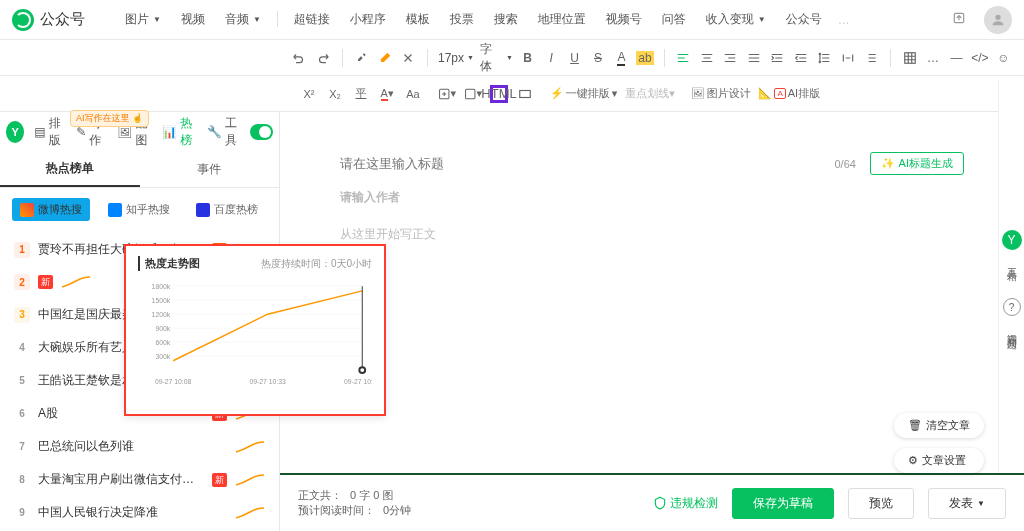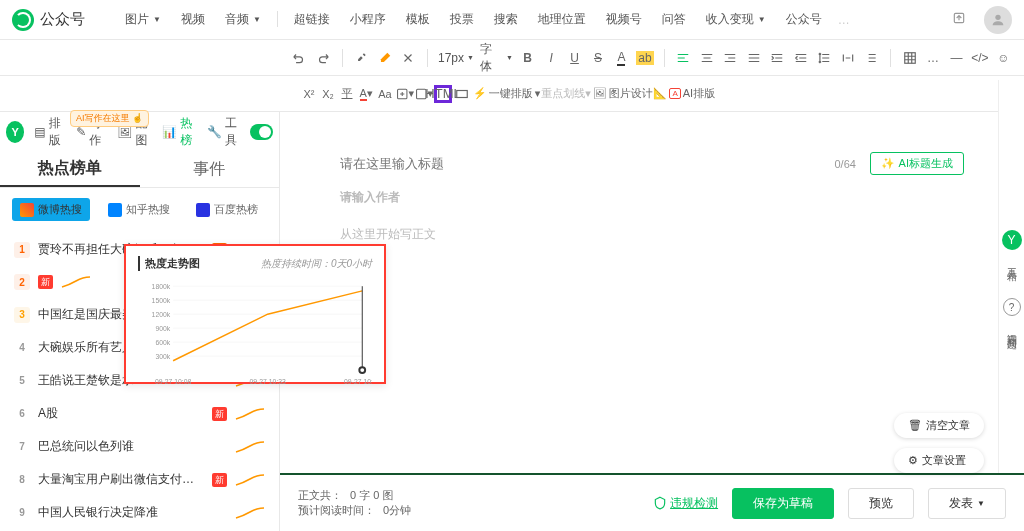--- a/index.html
+++ b/index.html
@@ -32,21 +32,21 @@
     .sidebar { width: 280px; border-right: 1px solid #e8e8e8; display: flex; flex-direction: column; position: relative; }
     .sidebar-top { display: flex; align-items: center; height: 40px; padding: 0 6px; gap: 4px; position: relative; }
     .side-green-btn { width: 22px; height: 22px; border-radius: 50%; background: #07c160; color: #fff; display: flex; align-items: center; justify-content: center; font-weight: bold; font-size: 11px; }
     .side-top-item { display: flex; align-items: center; gap: 3px; padding: 0 6px; font-size: 12px; color: #555; cursor: pointer; }
     .side-top-item.active { color: #07c160; font-weight: 500; }
     .ai-bubble { position: absolute; top: -2px; left: 70px; background: #fff3e0; border: 1px solid #ffcc80; border-radius: 4px; padding: 1px 5px; font-size: 9px; color: #f57c00; white-space: nowrap; }
     .toggle-sw { width: 28px; height: 16px; border-radius: 8px; background: #07c160; position: relative; cursor: pointer; }
     .toggle-sw::after { content: ''; position: absolute; right: 2px; top: 2px; width: 12px; height: 12px; border-radius: 50%; background: #fff; }
     
     .list-tabs { display: flex; border-bottom: 1px solid #e8e8e8; height: 36px; }
-    .list-tab { flex: 1; display: flex; align-items: center; justify-content: center; font-size: 16px; cursor: pointer; color: #666; }
+    .list-tab { flex: 1; display: flex; align-items: center; justify-content: center; font-size: 12px; cursor: pointer; color: #666; }
     .list-tab.active { color: #333; font-weight: 600; border-bottom: 2px solid #333; }
     
     .source-tabs { display: flex; padding: 10px 12px; gap: 10px; }
     .source-tab { display: flex; align-items: center; gap: 4px; padding: 4px 8px; border-radius: 3px; font-size: 11px; cursor: pointer; color: #666; }
     .source-tab.active { background: #0ea5e9; color: #333; font-weight: 500; }
     .src-icon { width: 14px; height: 14px; border-radius: 2px; }
     .src-weibo { background: linear-gradient(45deg, #ff9800, #f44336); }
     .src-zhihu { background: #0084ff; }
     .src-baidu { background: #2932e1; }
     
@@ -57,24 +57,24 @@
     .hot-rank.r2 { background: #fef0e8; color: #ff6200; }
     .hot-rank.r3 { background: #fef6e8; color: #ffa000; }
     .hot-rank.rn { color: #999; }
     .hot-title { flex: 1; white-space: nowrap; overflow: hidden; text-overflow: ellipsis; color: #333; }
     .hot-badge { padding: 0 3px; font-size: 9px; border-radius: 2px; color: #fff; height: 14px; line-height: 14px; }
     .badge-hot { background: #ff6200; }
     .badge-new { background: #ff3b30; }
     .hot-spark { width: 30px; height: 14px; }
     
     
-    .trend-pop { position: absolute; top: 244px; left: 124px; width: 262px; height: 140px; background: #fff; border: 2px solid #ff3b30; box-shadow: 0 2px 8px rgba(0,0,0,0.1); z-index: 10; padding: 10px 12px; }
+    .trend-pop { position: absolute; top: 244px; left: 124px; width: 262px; height: 172px; background: #fff; border: 2px solid #ff3b30; box-shadow: 0 2px 8px rgba(0,0,0,0.1); z-index: 10; padding: 10px 12px; }
     .trend-head { display: flex; justify-content: space-between; align-items: center; margin-bottom: 8px; }
     .trend-title { font-size: 11px; font-weight: 600; border-left: 2px solid #333; padding-left: 5px; }
-    .trend-sub { font-size: 10px; color: #999; font-style: italic; }
+    .trend-sub { font-size: 10px; color: #999; }
     .trend-chart { height: 110px; position: relative; }
     .trend-chart svg { width: 100%; height: 100%; }
     
     
     .editor-area { flex: 1; padding: 40px 60px 20px; overflow-y: auto; position: relative; }
     .editor-card { background: #fff; }
     .ed-title-row { display: flex; align-items: center; margin-bottom: 14px; gap: 14px; }
     .ed-title-input { flex: 1; font-size: 13px; color: #14532d; border: none; outline: none; }
     .ed-count { font-size: 11px; color: #999; }
     .ed-ai-btn { display: flex; align-items: center; gap: 4px; padding: 3px 10px; border: 1px solid #07c160; border-radius: 3px; color: #07c160; font-size: 11px; cursor: pointer; }
@@ -86,30 +86,30 @@
     .rail-btn { width: 22px; height: 22px; display: flex; align-items: center; justify-content: center; cursor: pointer; }
     .rail-green { width: 20px; height: 20px; border-radius: 50%; background: #07c160; color: #fff; }
     .rail-label { writing-mode: vertical-rl; font-size: 10px; color: #666; letter-spacing: 2px; }
     .rail-q { width: 18px; height: 18px; border: 1px solid #999; border-radius: 50%; display: flex; align-items: center; justify-content: center; font-size: 10px; color: #666; }
     
     
     .bottom-bar { position: absolute; bottom: 0; left: 280px; right: 0; height: 58px; border-top: 2px solid #14532d; display: flex; align-items: center; padding: 0 18px; gap: 14px; background: #fff; }
     .bb-info { font-size: 11px; color: #666; }
     .bb-info-line { display: flex; gap: 8px; }
     .bb-spacer { flex: 1; }
-    .bb-link { color: #07c160; font-size: 12px; cursor: pointer; display: flex; align-items: center; gap: 3px; text-decoration: underline; }
+    .bb-link { color: #07c160; font-size: 12px; cursor: pointer; display: flex; align-items: center; gap: 3px; }
     .bb-btn { padding: 6px 20px; border-radius: 3px; font-size: 12px; cursor: pointer; border: 1px solid #ddd; }
     .bb-btn.primary { background: #07c160; color: #fff; border-color: #07c160; text-align: center; }
     
     
     .float-btns { position: absolute; right: 40px; bottom: 58px; display: flex; flex-direction: column; gap: 10px; }
     .float-btn { padding: 5px 14px; border-radius: 14px; background: #fff; box-shadow: 0 1px 4px rgba(0,0,0,0.15); font-size: 11px; display: flex; align-items: center; gap: 4px; cursor: pointer; }
     
     
-    .toolbar-row2 { height: 36px; display: flex; align-items: center; padding: 0 12px 0 300px; border-bottom: 1px solid #e8e8e8; gap: 1px; color: #666; font-size: 11px; }
+    .toolbar-row2 { height: 36px; display: flex; align-items: center; padding: 0 12px 0 300px; border-bottom: 1px solid #e8e8e8; gap: 8px; color: #666; font-size: 11px; }
     .toolbar-row2 .tb-btn { width: 18px; height: 18px; display: flex; align-items: center; justify-content: center; cursor: pointer; }
     
     .icon-svg { width: 14px; height: 14px; }
   </style>
 </head>
 <body>
 
 <div class="top-header">
   <div class="logo-area">
     <div class="logo-icon"></div>

